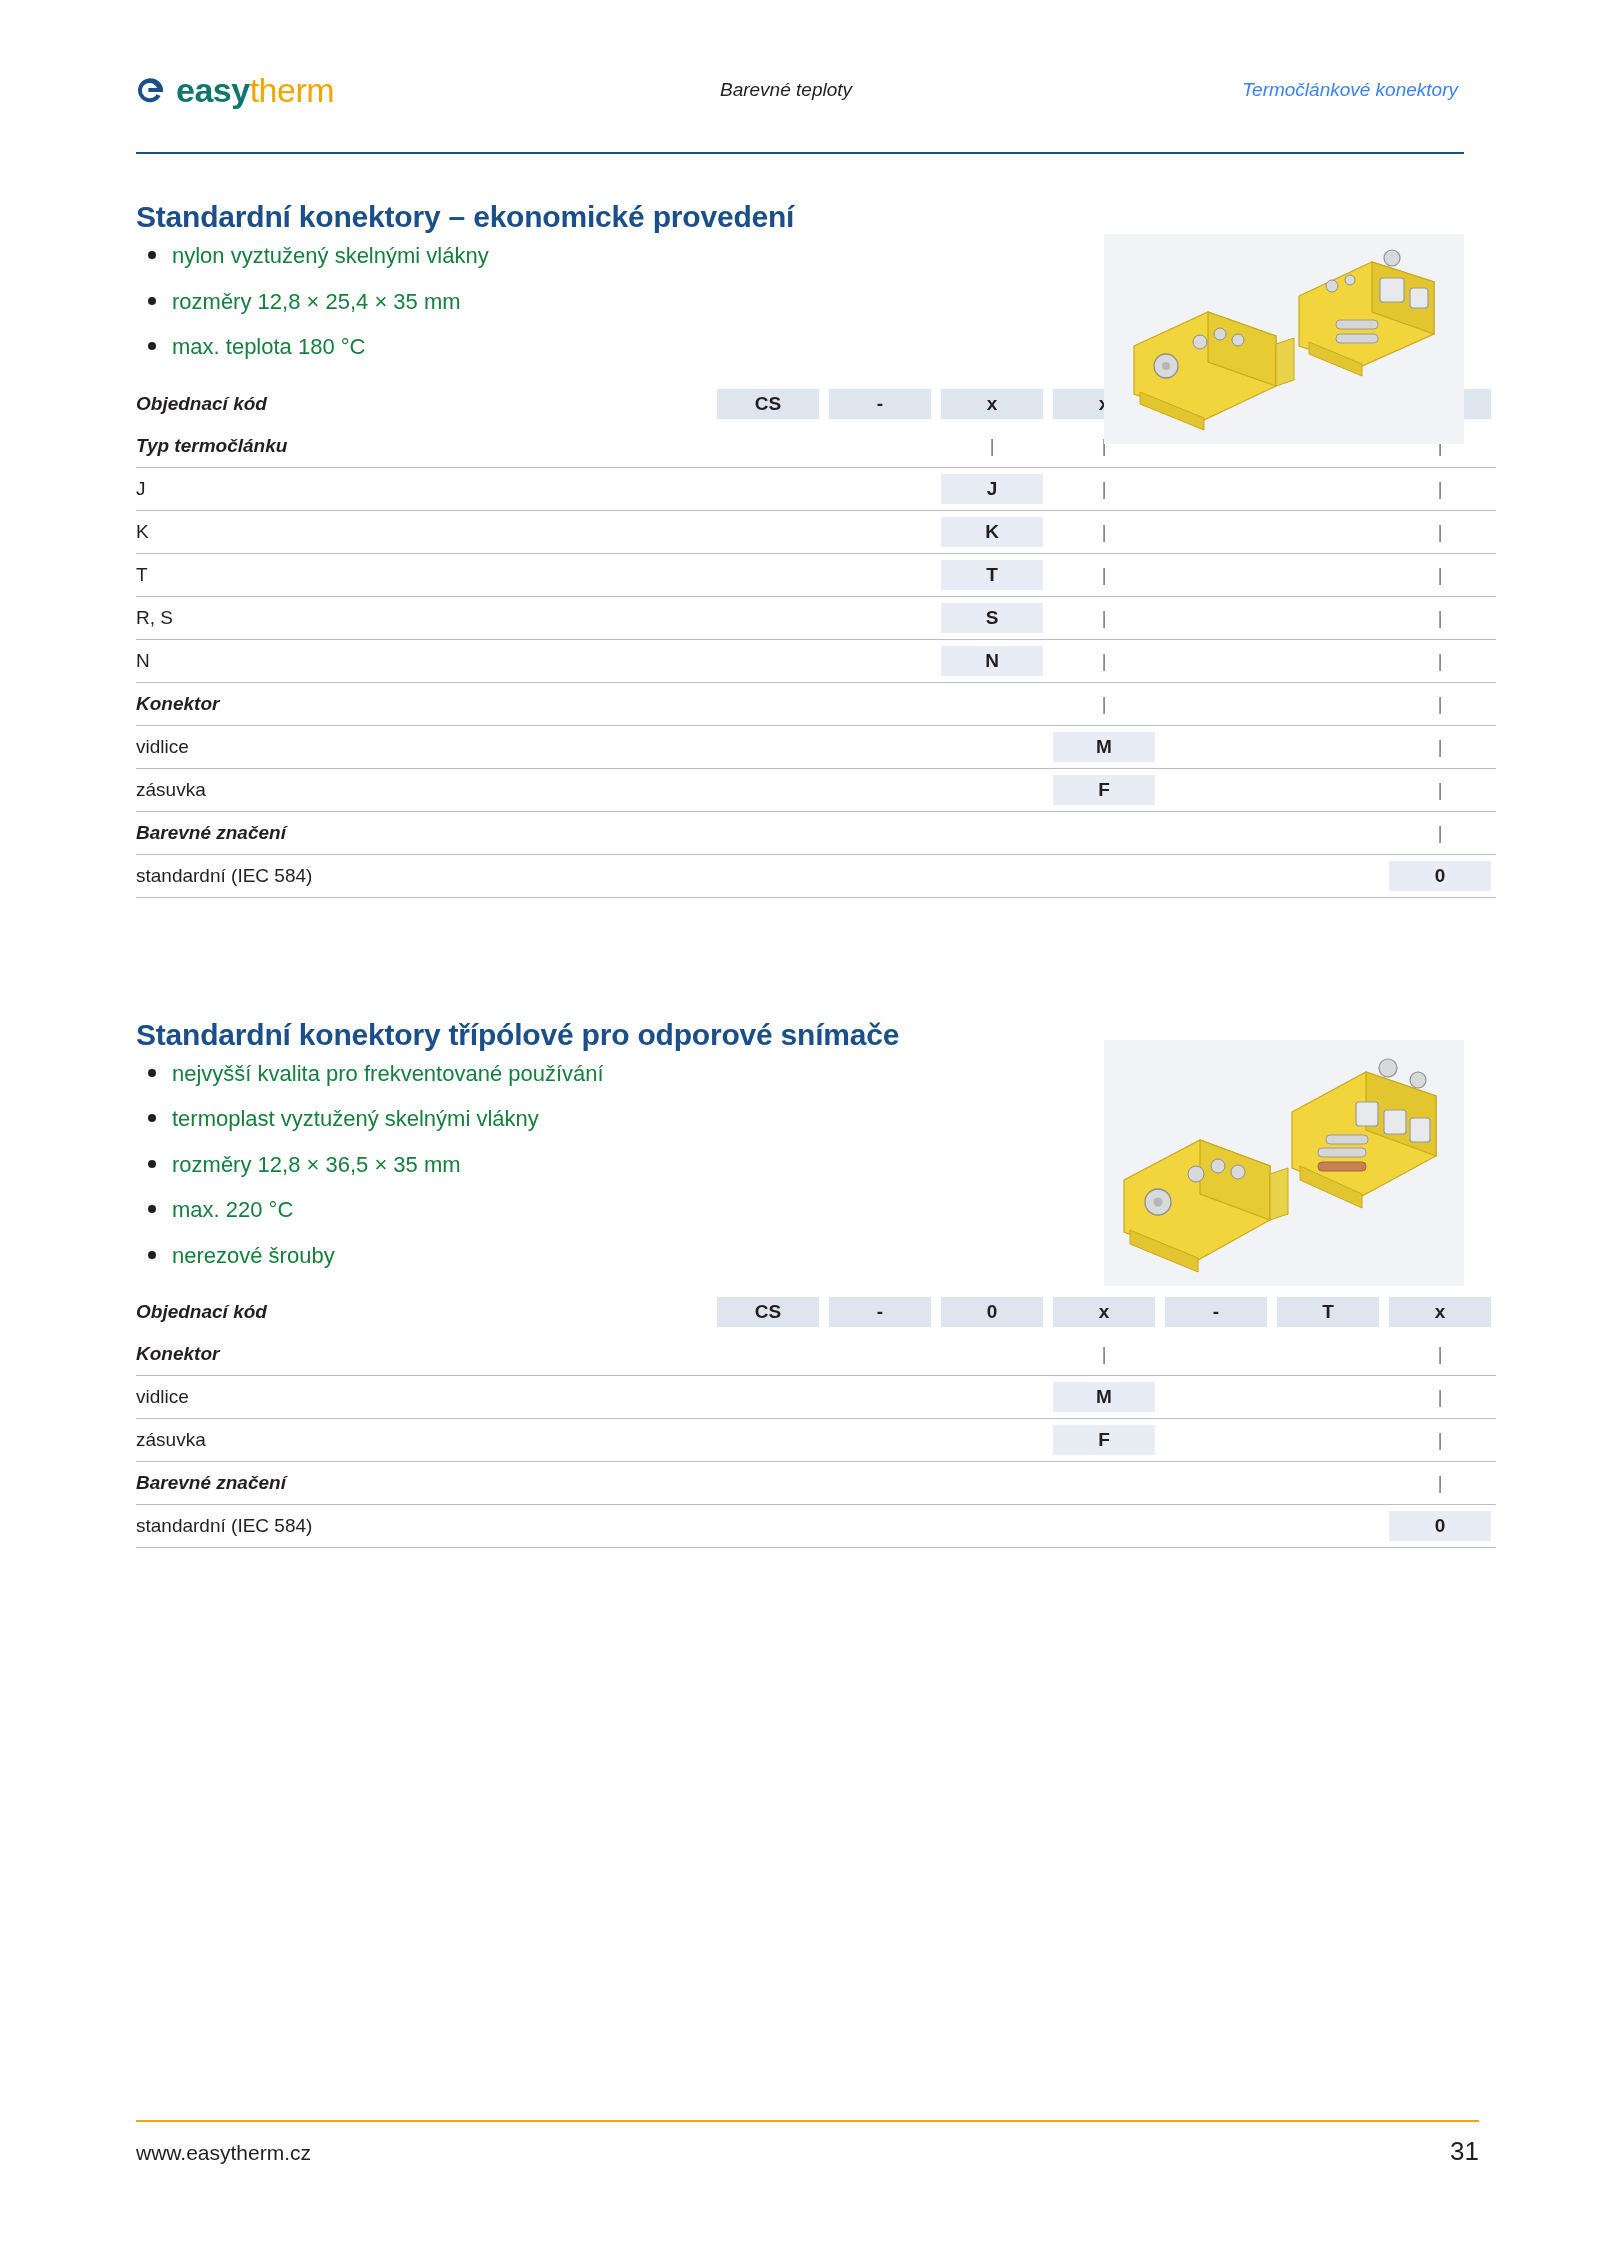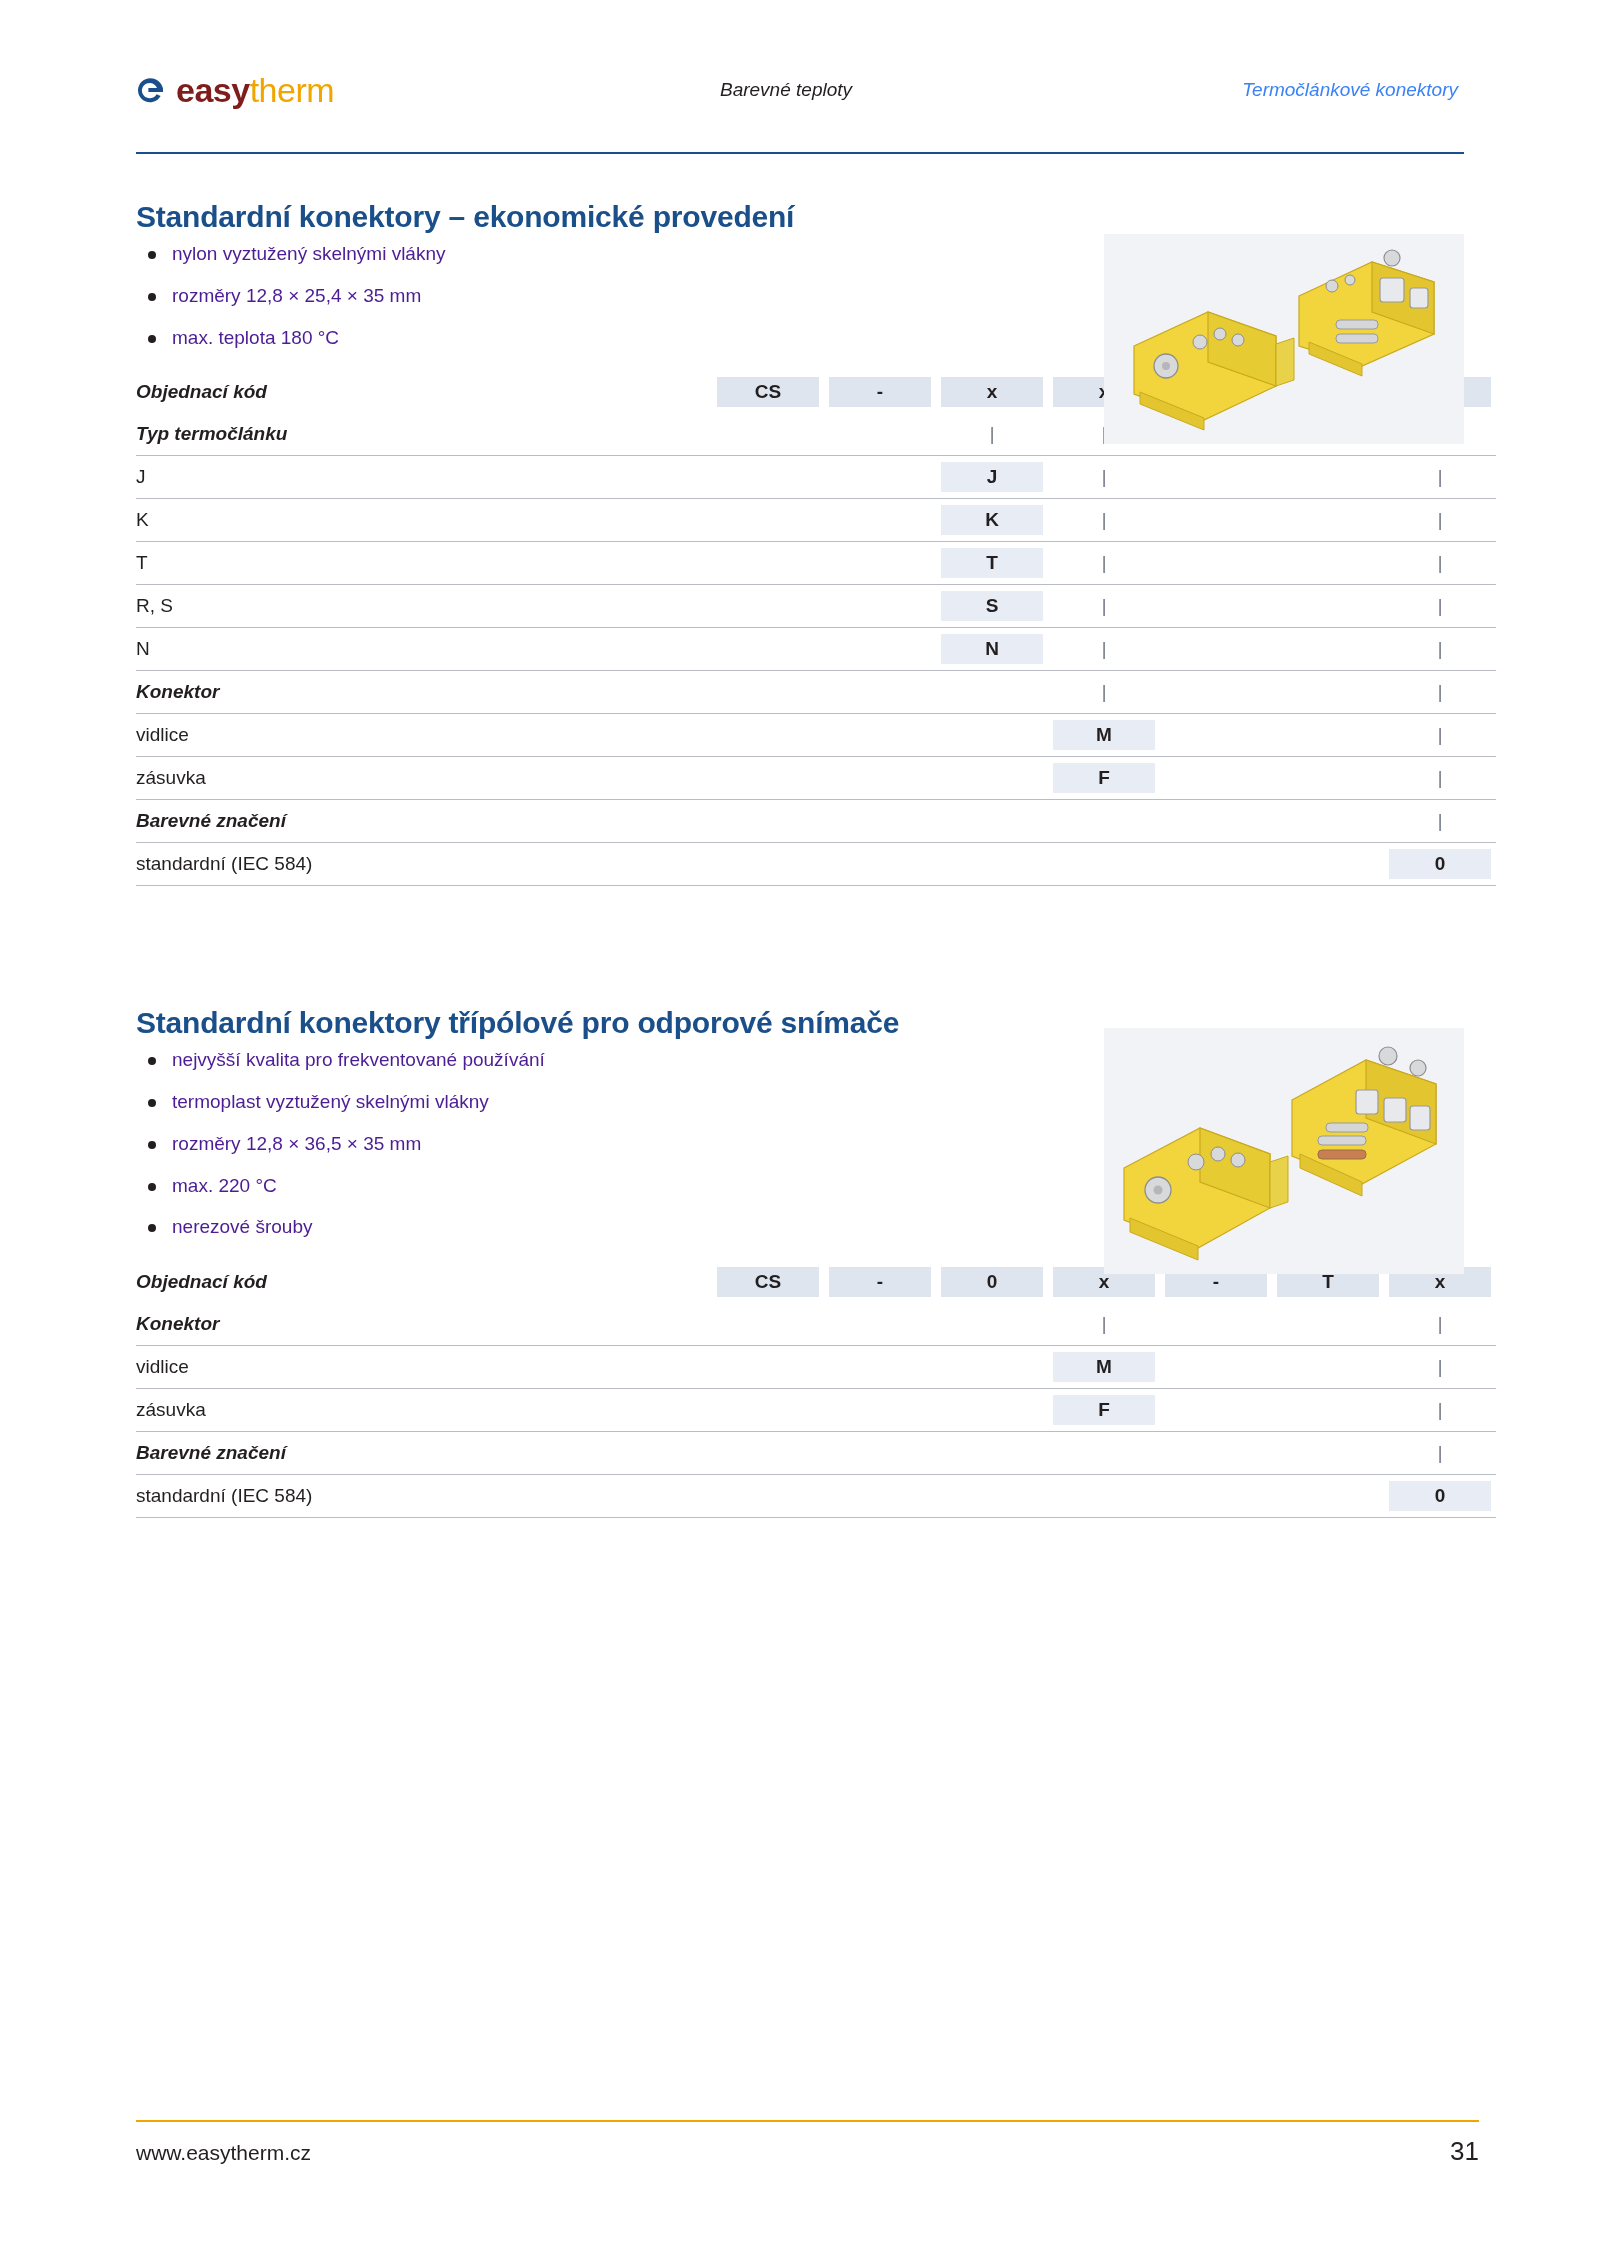--- a/index.html
+++ b/index.html
@@ -41,21 +41,21 @@
     height: 30px;
     position: relative;
     display: inline-block;
   }
   .logo-mark svg { display: block; }
   .logo-text {
     font-size: 34px;
     letter-spacing: -0.5px;
     font-weight: 700;
   }
-  .logo-easy { color: #7f1d1d; font-weight: 700; text-align: center; }
+  .logo-easy { color: #0f766e; font-weight: 700; text-align: center; }
   .logo-therm { color: #f0a500; font-weight: 400; margin-top: 25px; }
 
   .header-center {
     flex: 0 0 auto;
     width: 440px;
     text-align: center;
     font-style: italic;
     font-size: 19px;
     color: #231f20;
   }
@@ -87,24 +87,24 @@
 
   .bullets {
     list-style: none;
     margin: 0;
     padding: 0;
     width: 640px;
   }
   .bullets li {
     position: relative;
     padding-left: 36px;
-    font-size: 19px;
+    font-size: 22px;
     line-height: 1.25;
     margin-bottom: 18px;
-    color: #4c1d95;
+    color: #15803d;
   }
   .bullets li::before {
     content: "";
     position: absolute;
     left: 12px;
     top: 9px;
     width: 8px;
     height: 8px;
     border-radius: 50%;
     background: #231f20;

